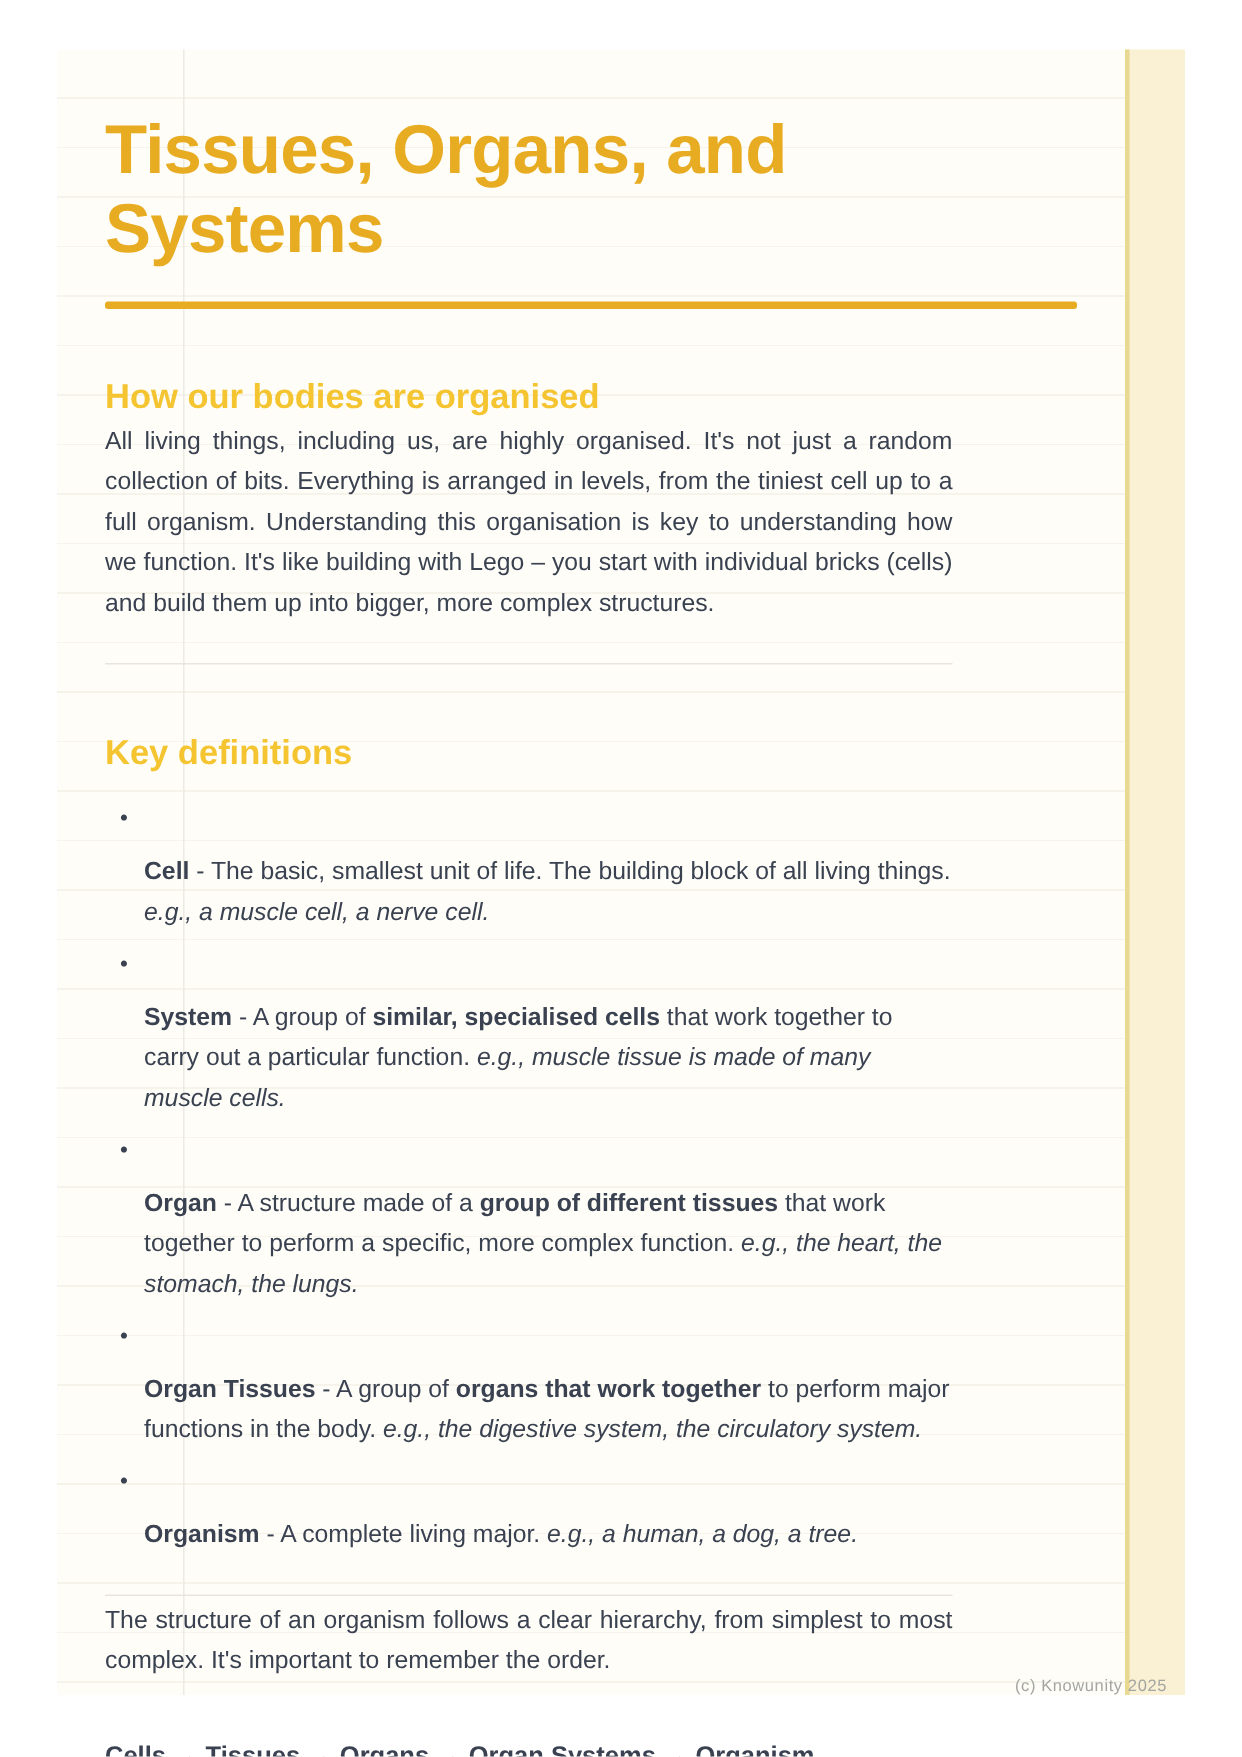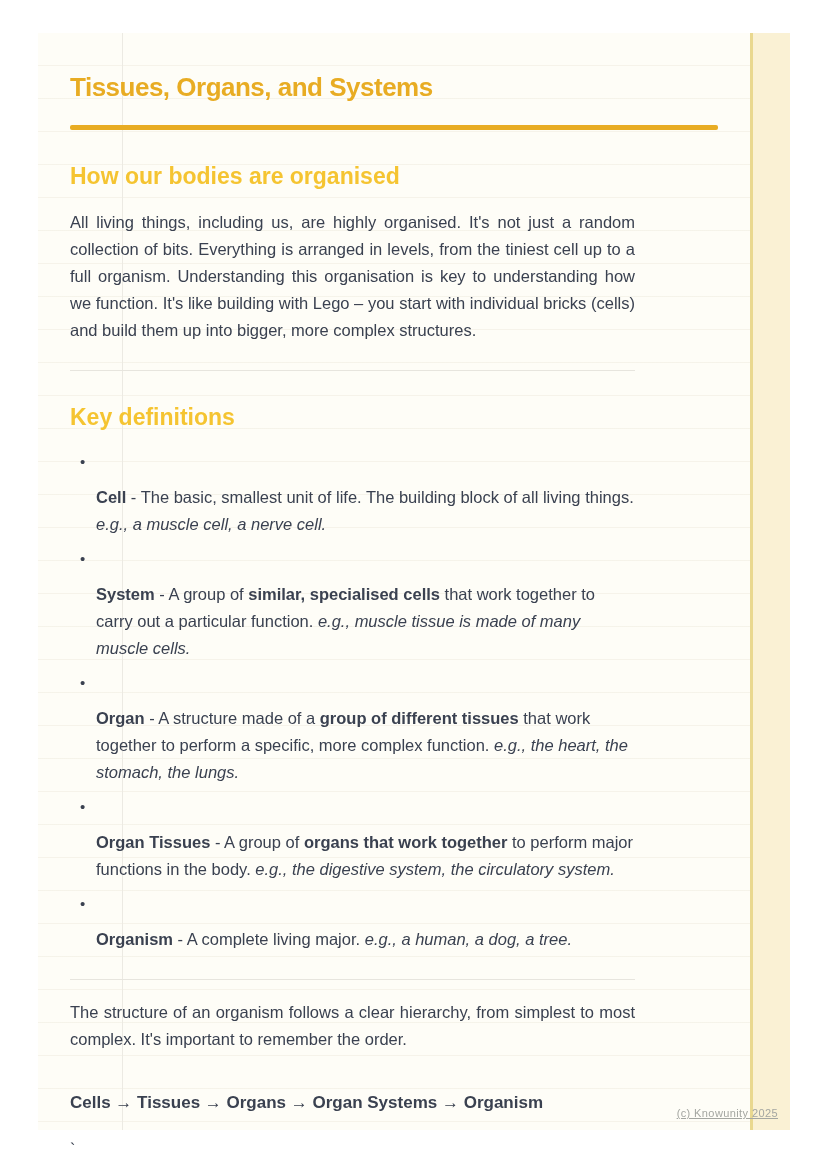--- a/index.html
+++ b/index.html
@@ -46,42 +46,42 @@
     background:var(--band_bg);
     border-left:3px solid var(--band_line);
   }
   .content{
     position:relative;
     padding:40px 0 0 32px;
     width:597px; 
     z-index:2;
   }
   h1.page-title{
-    font-size:26px;
+    font-size:46px;
     line-height:1.15;
     font-weight:800;
     letter-spacing:-0.5px;
     color:var(--accent_gold);
   }
   .title-rule{
     margin-top:22px;
     width:648px;
     height:5px;
     border-radius:2px;
     background:var(--accent_gold);
   }
   h2.section-heading{
-    margin-top:33px;
+    margin-top:45px;
     font-size:23px;
     line-height:1.2;
     font-weight:700;
     color:var(--heading_yellow);
   }
   p.body-par{
-    margin-top:19px;
+    margin-top:3px;
     width:565px;
     font-size:16.5px;
     line-height:27px;
     text-align:justify;
   }
   hr.section-divider{
     margin-top:26px;
     width:565px;
     border:none;
     border-top:1px solid var(--divider);
@@ -112,26 +112,25 @@
     font-weight:700;
     line-height:27px;
   }
   p.stray-mark{
     margin-top:20px;
     font-size:16px;
     line-height:27px;
   }
   .footer-credit{
     position:absolute;
-    right:12px; bottom:11px;
+    right:12px; bottom:0;
     font-size:11px;
     letter-spacing:0.4px;
     color:var(--footer_text);
     z-index:3;
-    text-decoration:underline;
   }
 </style>
 </head>
 <body>
 
 <div class="paper">
   <div class="margin-line"></div>
   <div class="edge-band"></div>
 
   <div class="content">

